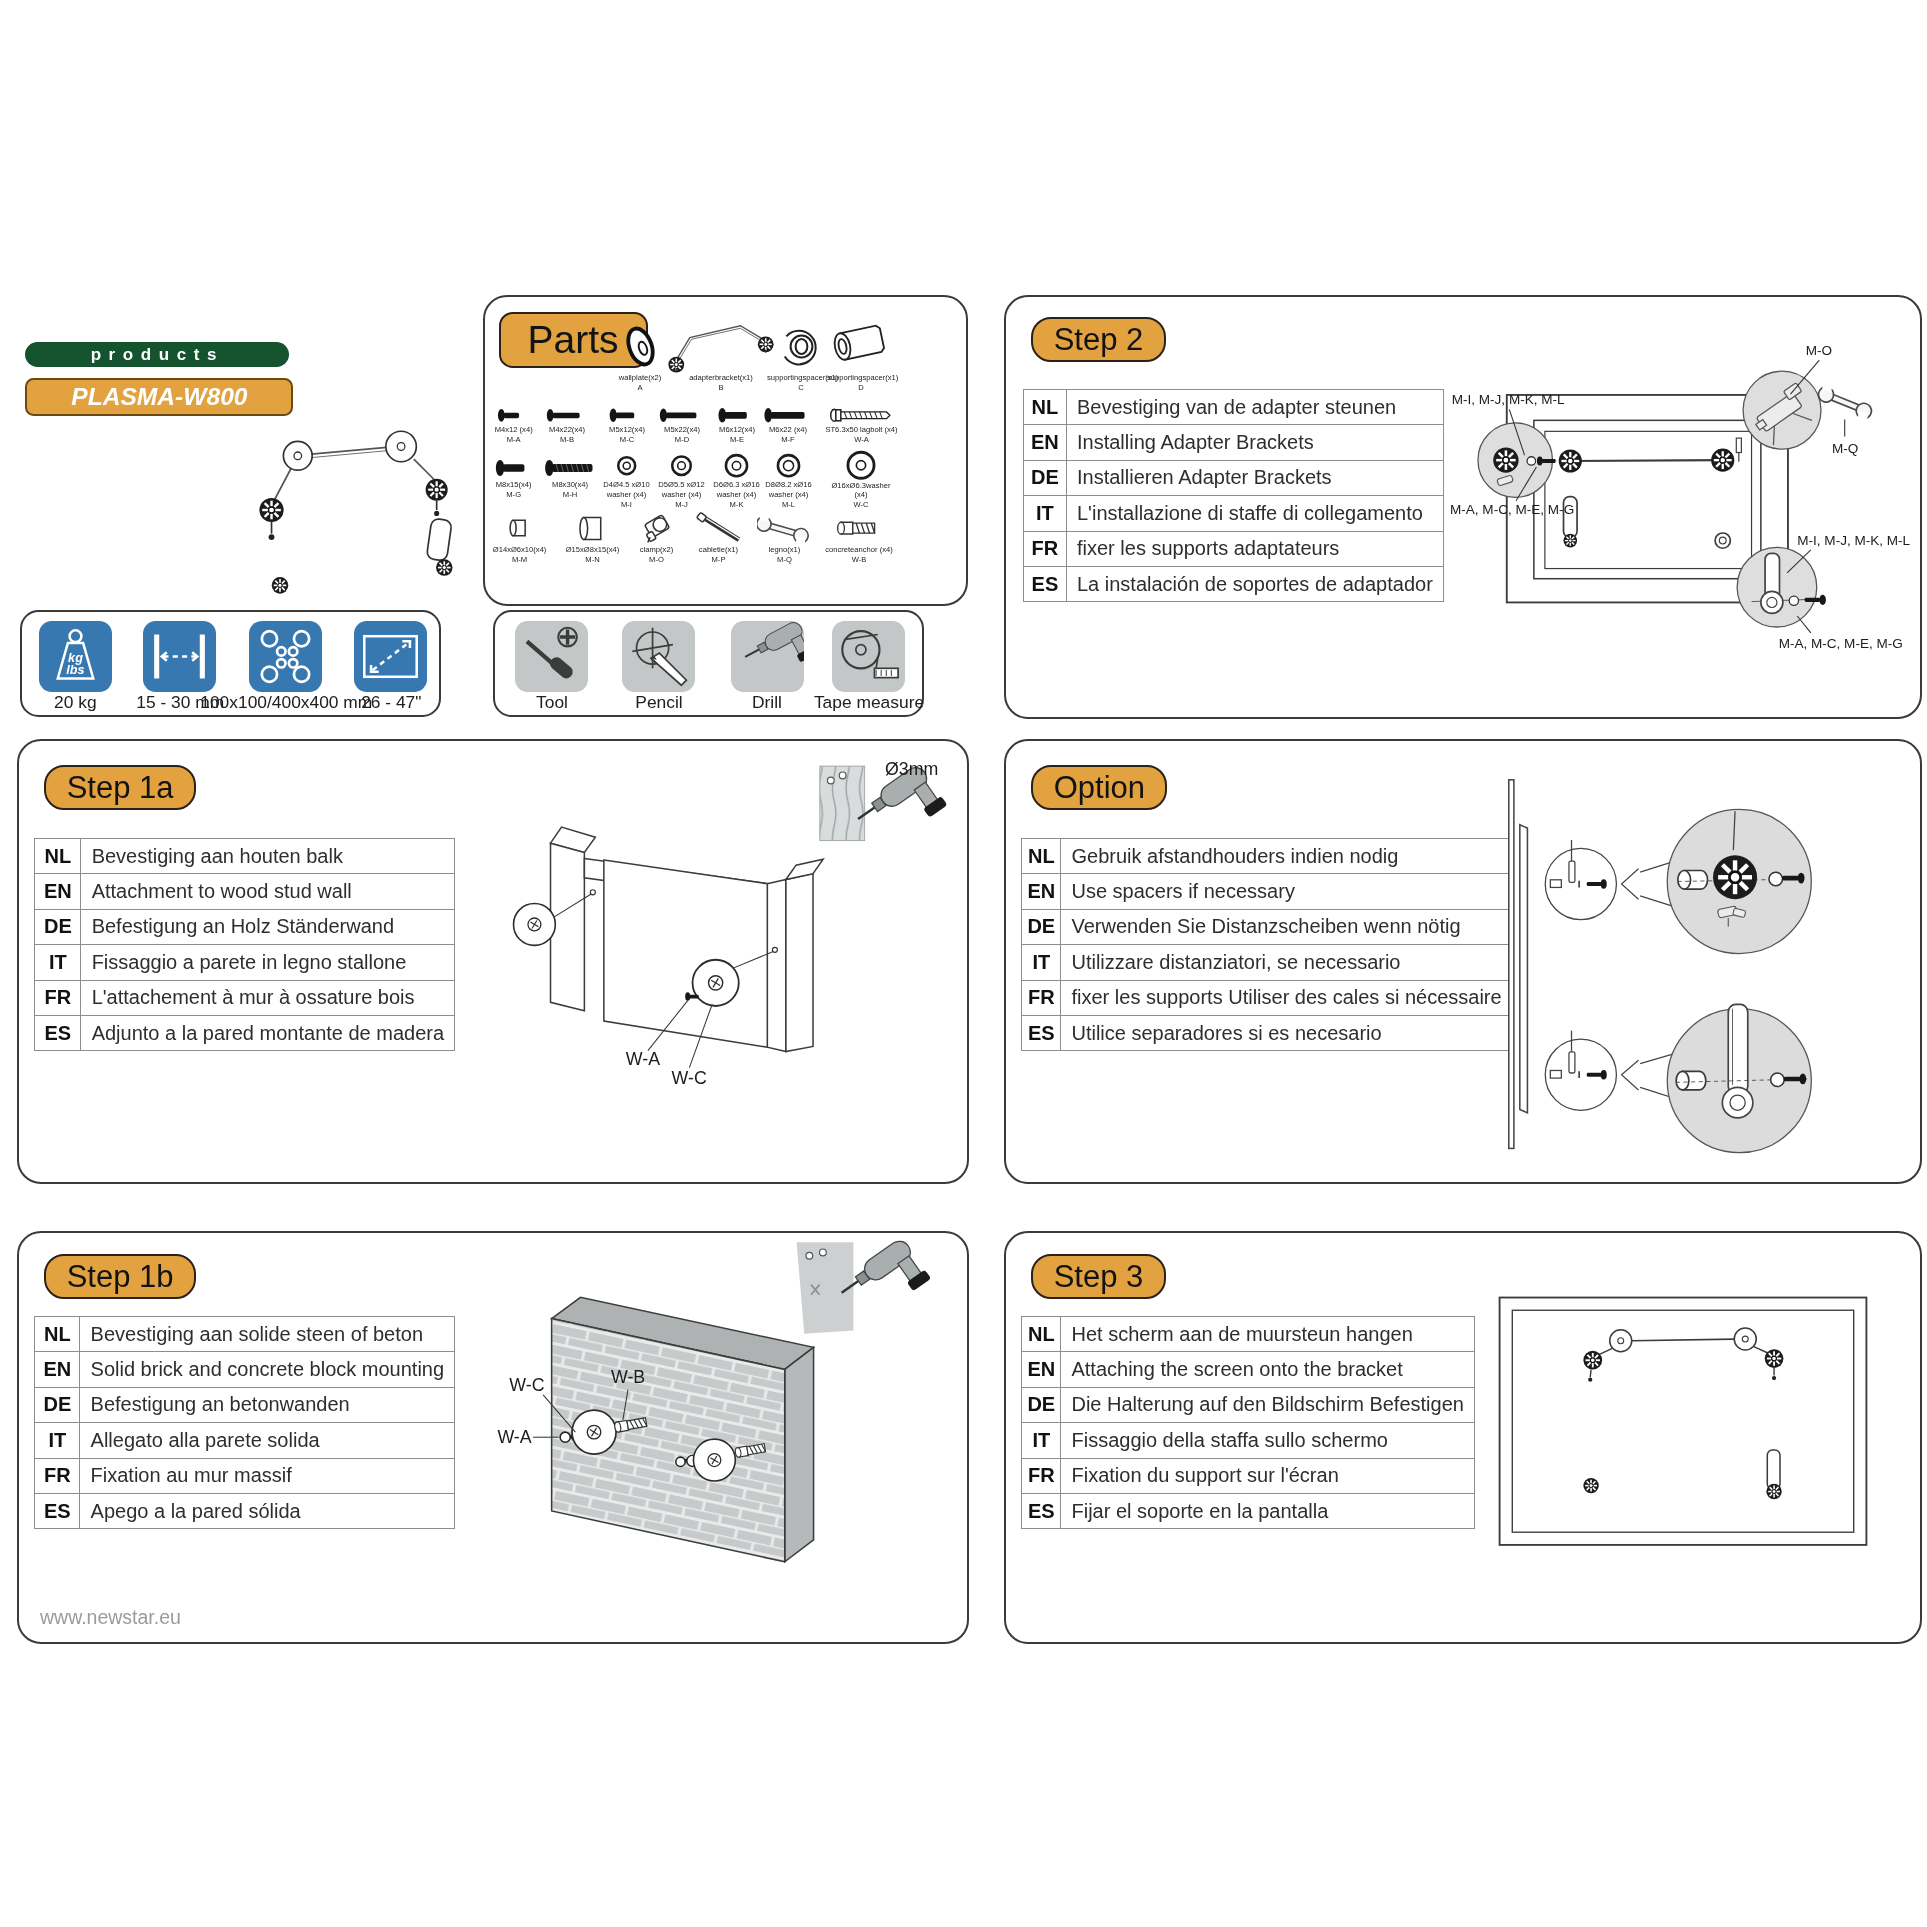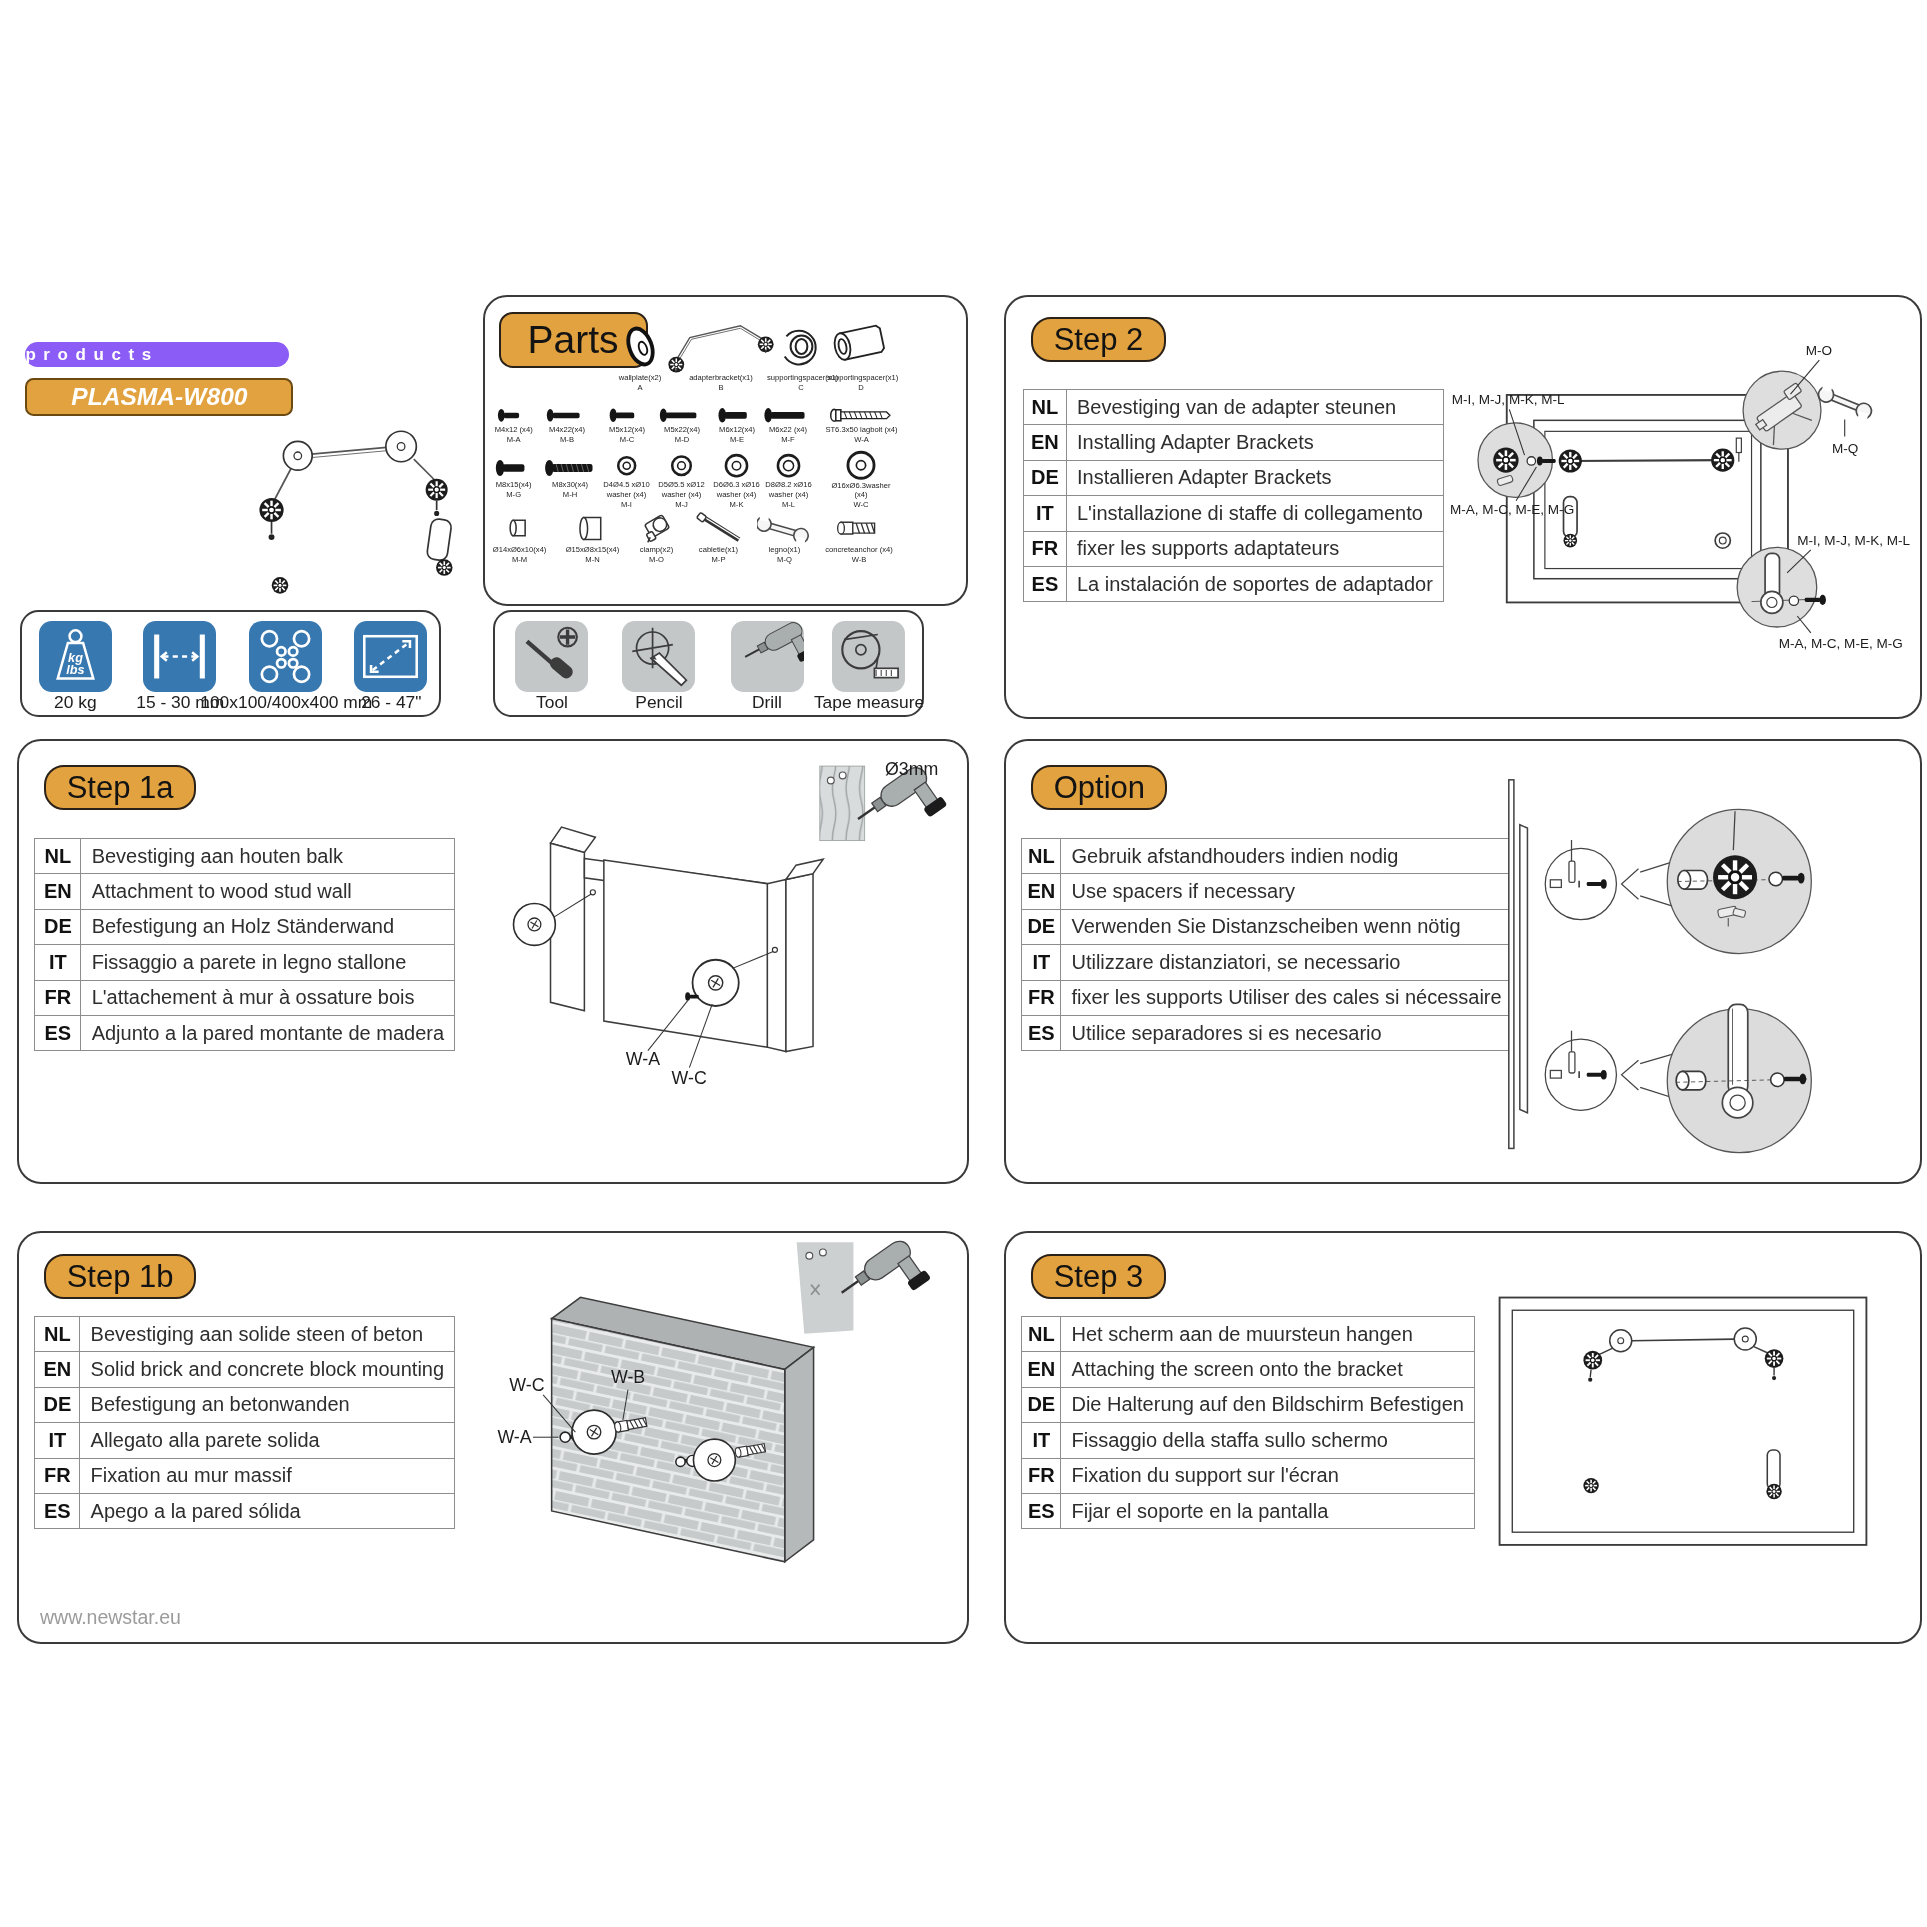--- a/index.html
+++ b/index.html
@@ -18,22 +18,22 @@
   .part{position:absolute;text-align:center;}
   .pic{display:flex;align-items:center;justify-content:center;}
   .plabel{font-size:7.6px;color:#222;line-height:1.3;}
   .diag{position:absolute;}
   .dlabel{font-size:21px;fill:#1c1c1c;font-family:"Liberation Sans",sans-serif;}
   .s2l{font-size:16px;fill:#1c1c1c;font-family:"Liberation Sans",sans-serif;}
   .footer-url{position:absolute;font-size:19.5px;color:#9b9b9b;}
   .logo{position:absolute;left:10.2px;top:285px;font-style:italic;font-weight:bold;white-space:nowrap;}
   .logo .n1{font-size:68px;color:#2b2c7e;letter-spacing:-3.4px;}
   .logo .n2{font-size:68px;color:#fff;-webkit-text-stroke:3px #2b2c7e;letter-spacing:-3.4px;}
-  .prodpill{position:absolute;left:25.4px;top:342px;width:264px;height:25.4px;background:#8b5cf6;border-radius:12.7px;
-            color:#fff;font-size:17px;font-weight:bold;letter-spacing:7.6px;line-height:25.4px;}
+  .prodpill{position:absolute;left:25.4px;top:342px;width:264px;height:25.4px;background:#14532d;border-radius:12.7px;
+            color:#fff;font-size:17px;font-weight:bold;letter-spacing:7.6px;text-align:center;line-height:25.4px;}
   .modelbadge{position:absolute;left:25.4px;top:378px;width:264px;height:34px;background:#e2a23f;border:2.5px solid #6b4a12;
             border-radius:8.5px;color:#fff;font-style:italic;font-weight:bold;font-size:24.6px;text-align:center;line-height:34px;}
   svg text{font-family:"Liberation Sans",sans-serif;}
 </style>
 </head>
 <body>
 
 <div id="sheet">
 
   <svg width="0" height="0" style="position:absolute" aria-hidden="true">

